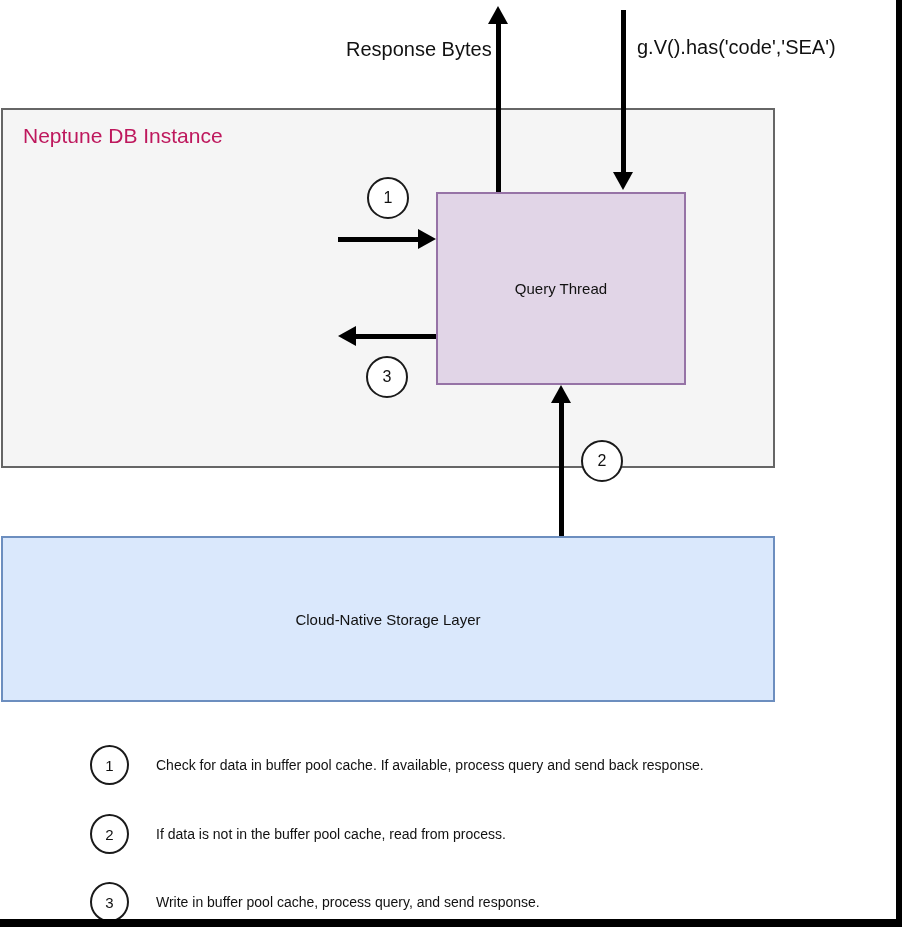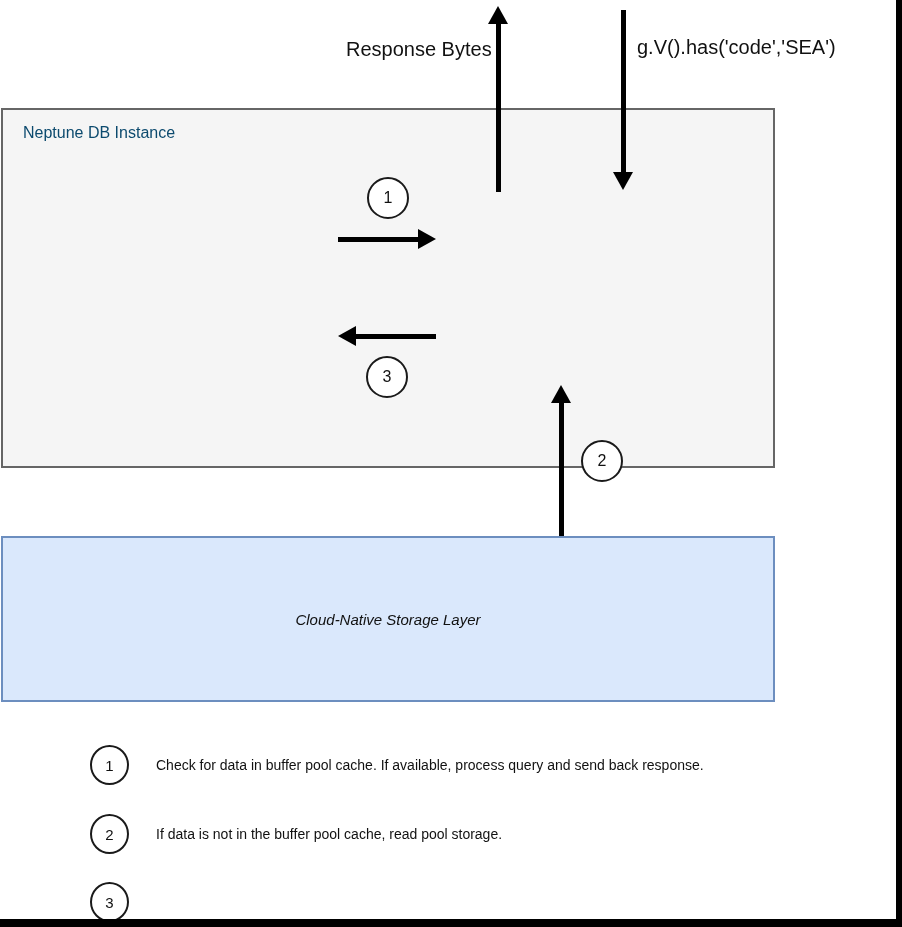--- a/index.html
+++ b/index.html
@@ -17,31 +17,31 @@
   .frame-right  { position: absolute; left: 896px; top: 0; width: 6px; height: 927px; background: #000; }
   .frame-bottom { position: absolute; left: 0; top: 919px; width: 902px; height: 8px; background: #000; }
 
   
   .neptune-box {
     position: absolute; left: 1px; top: 108px; width: 770px; height: 356px;
     background: #f5f5f5; border: 2px solid #666666;
   }
   .neptune-label {
     position: absolute; left: 20px; top: 14px;
-    font-size: 16px; color: #0c4a6e;
+    font-size: 21px; color: #be185d;
   }
 
   
   .node {
     position: absolute; display: flex; align-items: center; justify-content: center;
     text-align: center; font-size: 15px; color: #111;
   }
   .buffer-box  { left: 90px;  top: 192px; width: 246px; height: 189px; background: #ffe6cc; border: 2px solid #d79b00; }
   .query-box   { left: 436px; top: 192px; width: 246px; height: 189px; background: #e1d5e7; border: 2px solid #9673a6; }
-  .storage-box { left: 1px;   top: 536px; width: 770px; height: 162px; background: #dae8fc; border: 2px solid #6c8ebf; font-style: italic; }
+  .storage-box { left: 1px;   top: 536px; width: 770px; height: 162px; background: #dae8fc; border: 2px solid #6c8ebf; }
 
   
   .hline { position: absolute; height: 5px; background: #000; }
   .vline { position: absolute; width: 5px;  background: #000; }
   .head  { position: absolute; width: 0; height: 0; }
   .head-right { border-top: 10px solid transparent; border-bottom: 10px solid transparent; border-left: 18px solid #000; }
   .head-left  { border-top: 10px solid transparent; border-bottom: 10px solid transparent; border-right: 18px solid #000; }
   .head-up    { border-left: 10px solid transparent; border-right: 10px solid transparent; border-bottom: 18px solid #000; }
   .head-down  { border-left: 10px solid transparent; border-right: 10px solid transparent; border-top: 18px solid #000; }
 
@@ -73,20 +73,23 @@
 </head>
 <body>
 
 <div class="canvas">
 
   <div class="neptune-box">
     <div class="neptune-label">Neptune DB Instance</div>
   </div>
 
 
+  <div class="node query-box">
+    <span>Query Thread</span>
+  </div>
 
   <div class="node storage-box">
     <span>Cloud-Native Storage Layer</span>
   </div>
 
   <div class="vline" style="left:496px; top:23px; height:169px;"></div>
   <div class="head head-up" style="left:488px; top:6px;"></div>
   <div class="flow-label" style="left:346px; top:38px;">Response Bytes</div>
 
   <div class="vline" style="left:621px; top:10px; height:164px;"></div>
@@ -104,22 +107,23 @@
   <div class="vline" style="left:559px; top:401px; height:135px;"></div>
   <div class="head head-up" style="left:551px; top:385px;"></div>
   <div class="badge" style="left:581px; top:440px;">2</div>
 
   <div class="legend-row" style="top:745px;">
     <div class="legend-badge">1</div>
     <div class="legend-text">Check for data in buffer pool cache. If available, process query and send back response.</div>
   </div>
   <div class="legend-row" style="top:814px;">
     <div class="legend-badge">2</div>
-    <div class="legend-text">If data is not in the buffer pool cache, read pool storage.</div>
+    <div class="legend-text">If data is not in the buffer pool cache, read from process.</div>
   </div>
   <div class="legend-row" style="top:882px;">
     <div class="legend-badge">3</div>
+    <div class="legend-text">Write in buffer pool cache, process query, and send response.</div>
   </div>
 
   <div class="frame-right"></div>
   <div class="frame-bottom"></div>
 
 </div>
 
 </body></html>

